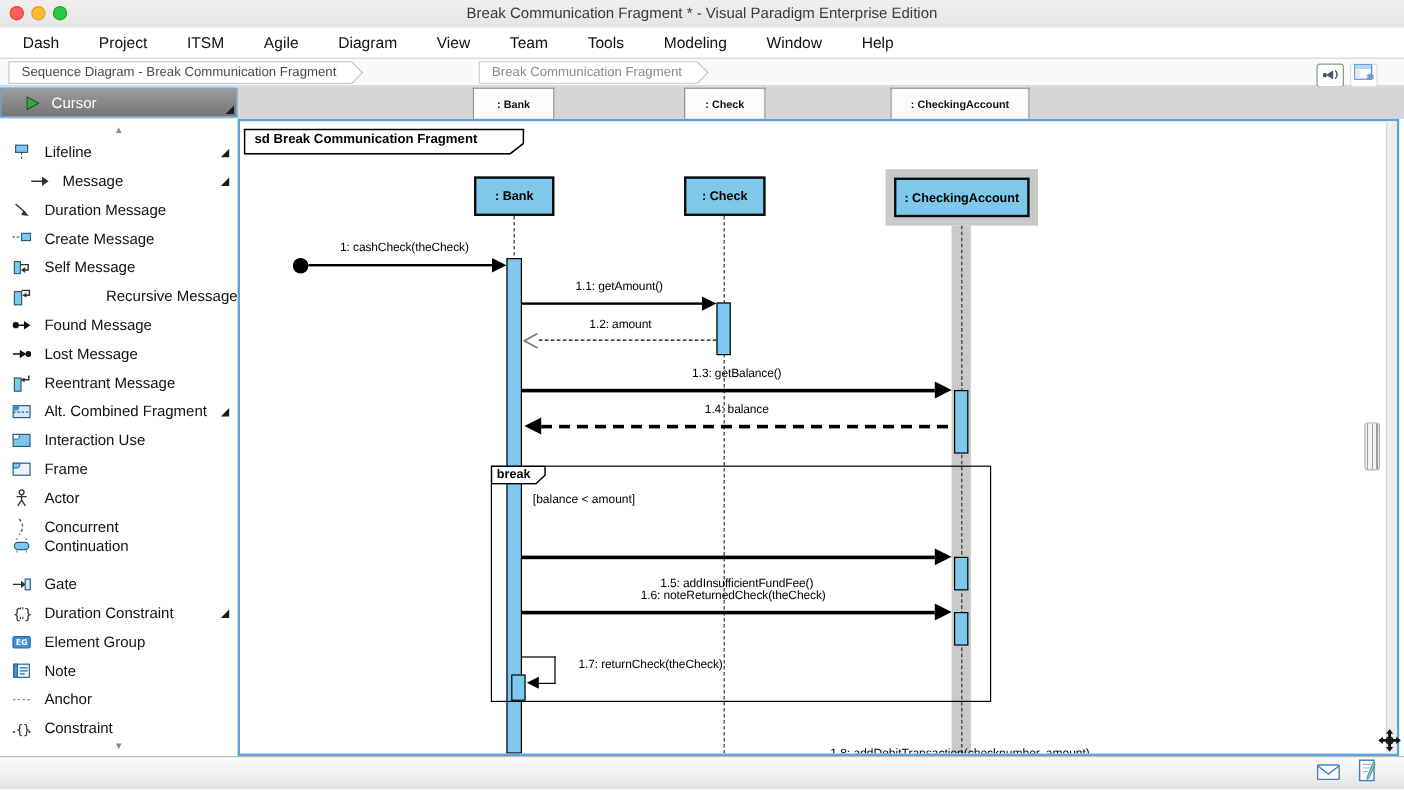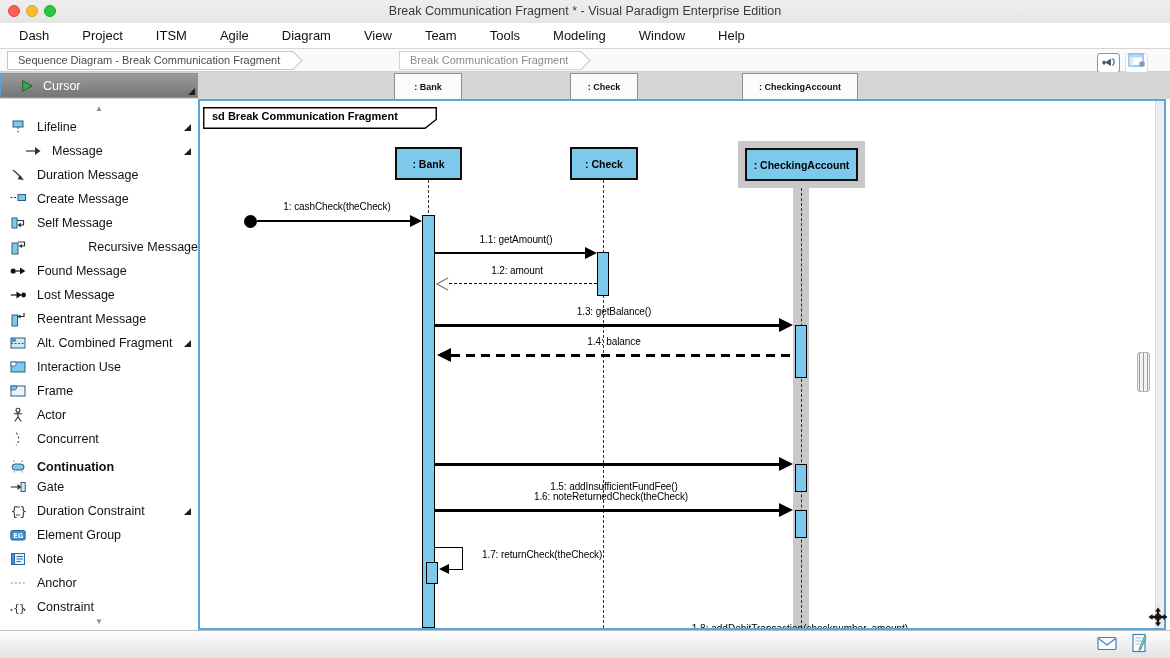--- a/index.html
+++ b/index.html
@@ -302,21 +302,21 @@
       <span class="tlabel">Actor</span>
     </div>
     <div class="titem" style="top:328px;">
       <span class="ticon">
           <svg width="16" height="16" viewBox="0 0 16 16">
             <path d="M6 1.5 Q11.5 8 6 14.5" fill="none" stroke="#555" stroke-width="1.1" stroke-dasharray="2.5 2"></path>
           </svg>
         </span>
       <span class="tlabel">Concurrent</span>
     </div>
-    <div class="titem" style="top:356px;font-weight:bold;">
+    <div class="titem" style="top:344px;">
       <span class="ticon">
           <svg width="16" height="16" viewBox="0 0 16 16">
             <path d="M4 1.5 V4 M12 1.5 V4 M4 12 V14.5 M12 12 V14.5" stroke="#777" stroke-dasharray="1.5 1.5"></path>
             <rect x="2" y="5" width="12" height="6" rx="3" fill="#7ec8ec" stroke="#2c5d80"></rect>
           </svg>
         </span>
       <span class="tlabel">Continuation</span>
     </div>
     <div class="titem" style="top:376px;">
       <span class="ticon">
@@ -399,20 +399,29 @@
     <div class="head" style="left:370px; top:46px; width:68px; height:33px;">: Check</div>
     <div class="sel-frame" style="left:538px; top:40px; width:127px; height:47px;"></div>
     <div class="head" style="left:545px; top:47px; width:113px; height:33px;">: CheckingAccount</div>
 
     <div class="act" style="left:222px; top:114px; width:13px; height:413px;"></div>
     <div class="act" style="left:397px; top:151px; width:12px; height:44px;"></div>
     <div class="act" style="left:595px; top:224px; width:12px; height:53px;"></div>
     <div class="act" style="left:595px; top:363px; width:12px; height:28px;"></div>
     <div class="act" style="left:595px; top:409px; width:12px; height:28px;"></div>
 
+    <div class="frag" style="left:209px; top:287px; width:417px; height:197px;">
+      <div class="frag-label">
+        <svg width="46" height="16" viewBox="0 0 46 16">
+            <path d="M0.6 0.6 H45.2 V8 L37.5 15.2 H0.6 Z" fill="#fff" stroke="#000" stroke-width="1.2"></path>
+          </svg>
+        <span class="txt">break</span>
+      </div>
+      <div class="guard" style="left:34px; top:22px;">[balance &lt; amount]</div>
+    </div>
 
     <div class="abs" style="left:44px; top:114px; width:13px; height:13px; border-radius:50%; background:#000;"></div>
     <div class="hline" style="left:57px; top:119px; width:153px; height:1.5px;"></div>
     <div class="arr-r" style="left:210px; top:114px;"></div>
     <div class="msg-label" style="left:137px; top:100px;">1: cashCheck(theCheck)</div>
 
     <div class="hline" style="left:235px; top:151px; width:150px; height:1.5px;"></div>
     <div class="arr-r" style="left:385px; top:146px;"></div>
     <div class="msg-label" style="left:316px; top:133px;">1.1: getAmount()</div>
 

